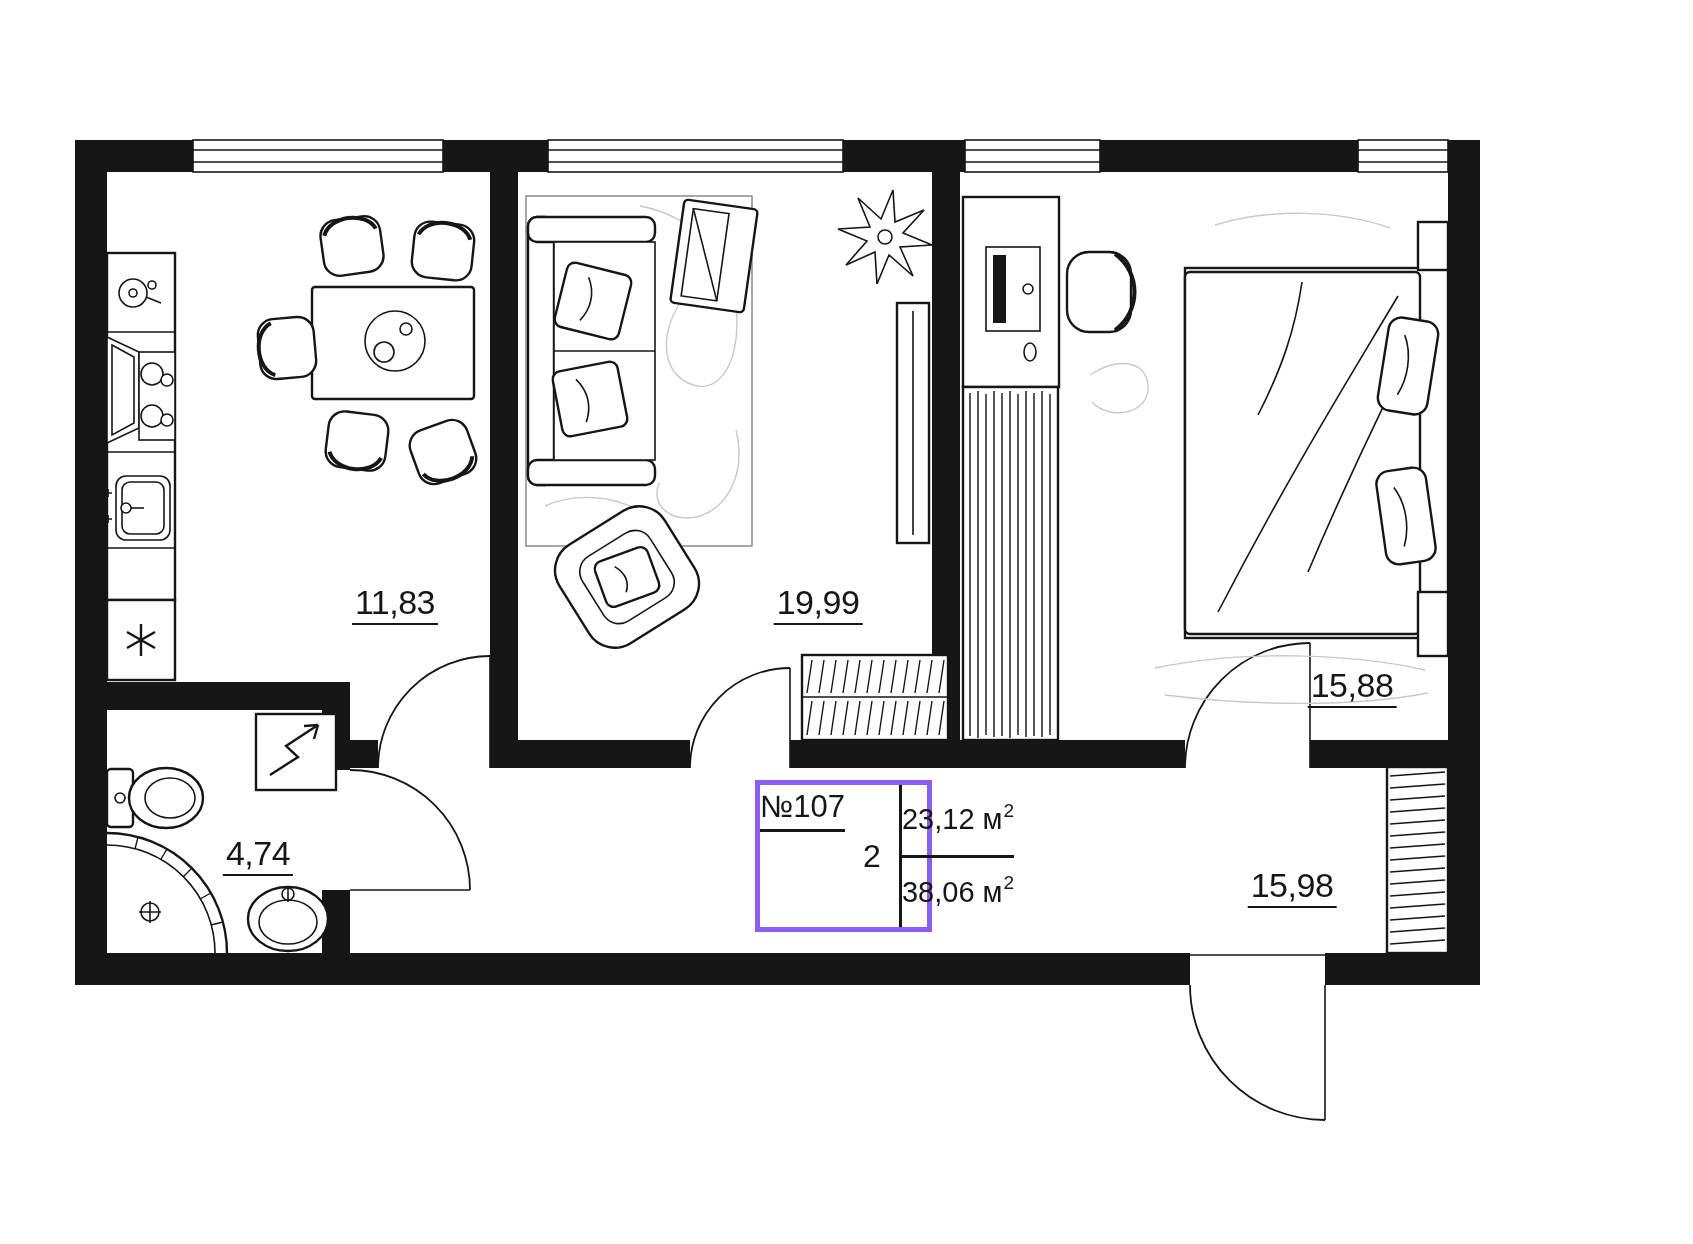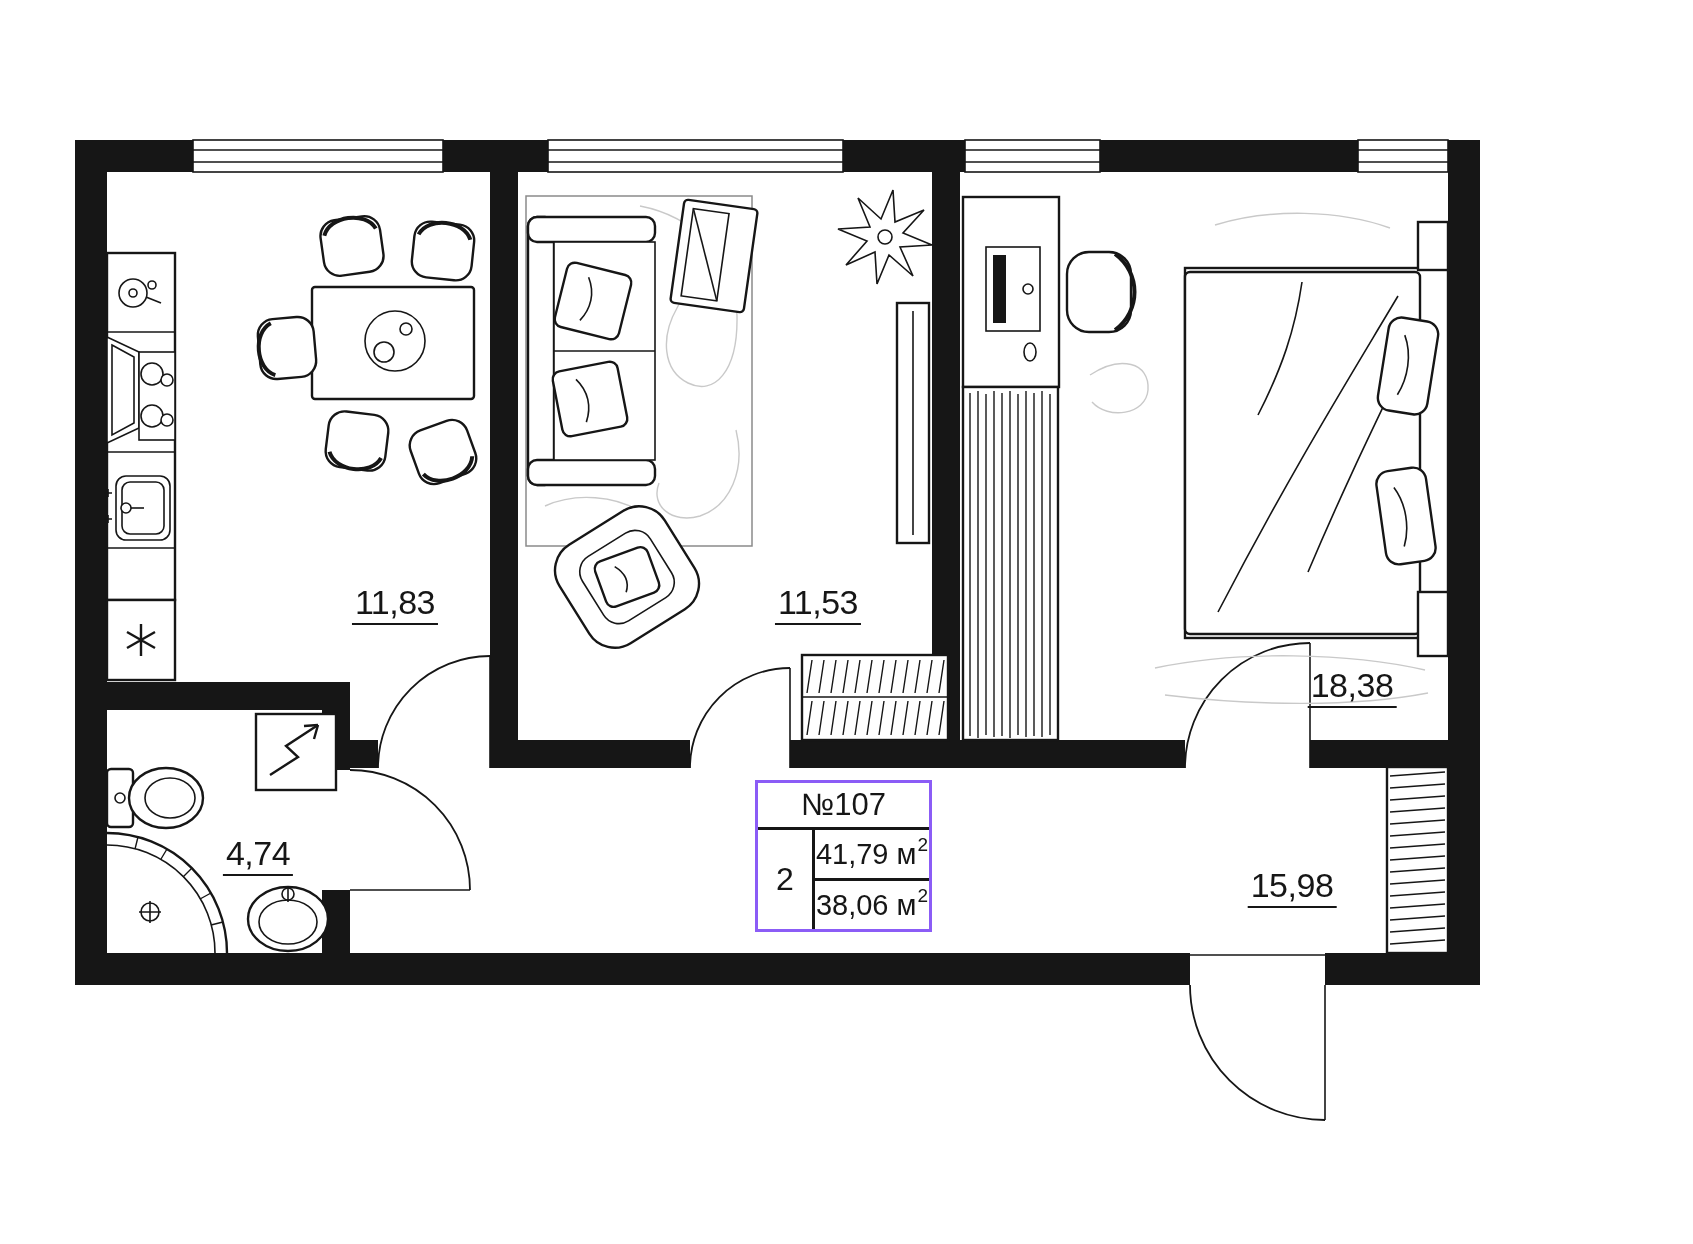--- a/index.html
+++ b/index.html
@@ -18,21 +18,21 @@
   .arc{fill:none;stroke:#161616;stroke-width:1.8}
   .hatch{fill:none;stroke:#161616;stroke-width:1.4}
   .contour{fill:none;stroke:#c9c9c9;stroke-width:1.4}
   .rug{fill:none;stroke:#8a8a8a;stroke-width:1.5}
 
   
   .area-label{position:absolute;transform:translateX(-50%);font-size:34px;letter-spacing:-.5px;color:#161616;white-space:nowrap}
   .area-label span{display:inline-block;border-bottom:2px solid #161616;padding:0 3px 1px}
 
   
-  .info-card{position:absolute;left:755px;top:780px;width:177px;height:152px;border:3px solid #8b5cf6;background:#fff;display:flex;flex-direction:column;color:#161616}
+  .info-card{position:absolute;left:755px;top:780px;width:177px;height:152px;border:5px solid #8b5cf6;background:#fff;display:flex;flex-direction:row;color:#161616}
   .info-number{height:47px;min-height:47px;border-bottom:3px solid #161616;display:flex;align-items:center;justify-content:center;font-size:31px}
   .info-lower{flex:1;display:flex}
   .info-rooms{width:57px;border-right:3px solid #161616;display:flex;align-items:center;justify-content:center;font-size:32px}
   .info-areas{flex:1;display:flex;flex-direction:column}
   .info-area{flex:1;display:flex;align-items:center;justify-content:center;font-size:29px;white-space:nowrap}
   .info-area.total{border-top:3px solid #161616}
   .sup{display:inline-block;font-size:19px;transform:translateY(-9px);margin-left:1px}
 </style>
 </head>
 <body>
@@ -299,39 +299,39 @@
       <circle class="fw-thin" cx="288" cy="894" r="6"></circle>
       <line class="ln-thin" x1="288" y1="888" x2="288" y2="902"></line>
     </g>
   </g>
 </svg>
 
   <div class="area-label" style="left:395px;top:583px">
     <span>11,83</span>
   </div>
   <div class="area-label" style="left:818px;top:583px">
-    <span>11,53</span>
+    <span>19,99</span>
   </div>
   <div class="area-label" style="left:1352px;top:666px">
-    <span>18,38</span>
+    <span>15,88</span>
   </div>
   <div class="area-label" style="left:258px;top:834px">
     <span>4,74</span>
   </div>
   <div class="area-label" style="left:1292px;top:866px">
     <span>15,98</span>
   </div>
 
   <div class="info-card">
     <div class="info-number">№107</div>
     <div class="info-lower">
       <div class="info-rooms">2</div>
       <div class="info-areas">
         <div class="info-area">
-          <span>41,79 м</span>
+          <span>23,12 м</span>
             <span class="sup">2</span>
         </div>
         <div class="info-area total">
           <span>38,06 м</span>
             <span class="sup">2</span>
         </div>
       </div>
     </div>
   </div>
 

